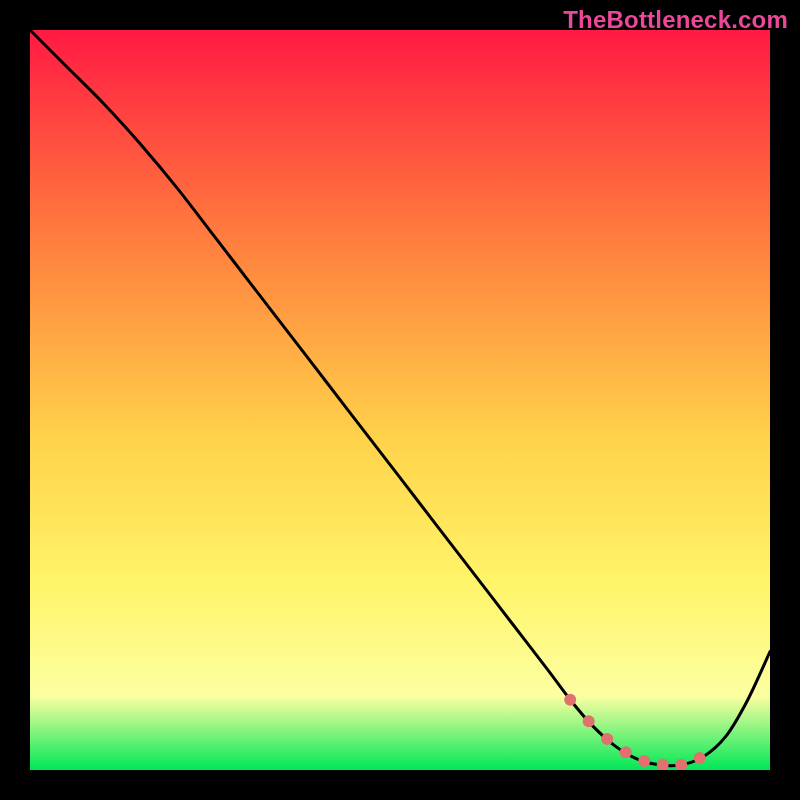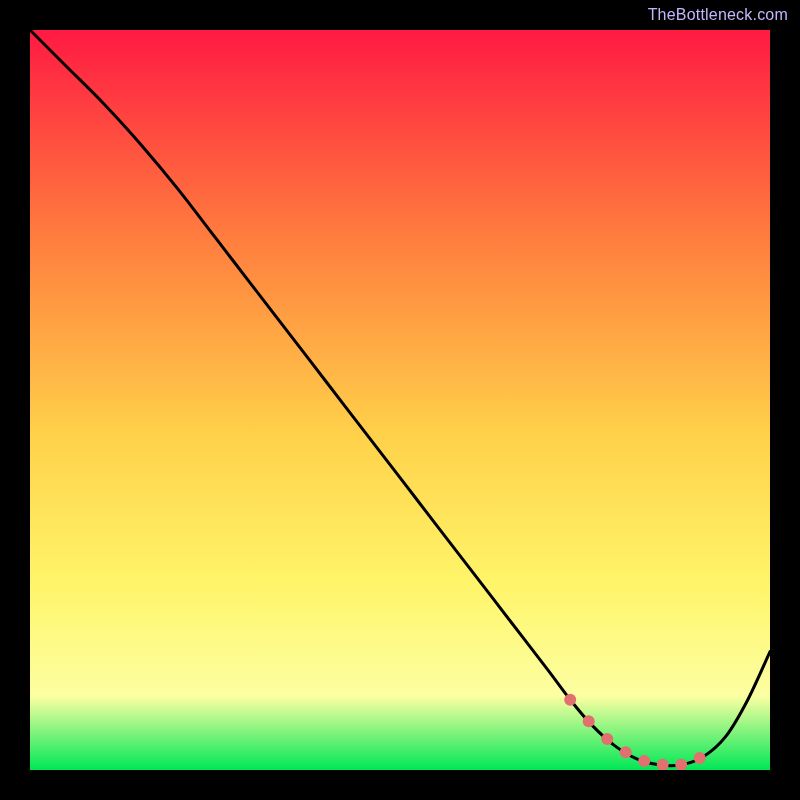--- a/index.html
+++ b/index.html
@@ -16,23 +16,23 @@
     left: 30px;
     top: 30px;
     width: 740px;
     height: 740px;
     background: #000;
   }
   .watermark {
     position: absolute;
     top: 6px;
     right: 12px;
-    color: #c4b5fd;
-    font-size: 16px;
-    font-weight: 400;
+    color: #ec4899;
+    font-size: 24px;
+    font-weight: 700;
     letter-spacing: 0.2px;
     user-select: none;
   }
   svg {
     display: block;
   }
 </style>
 </head>
 <body>
 

